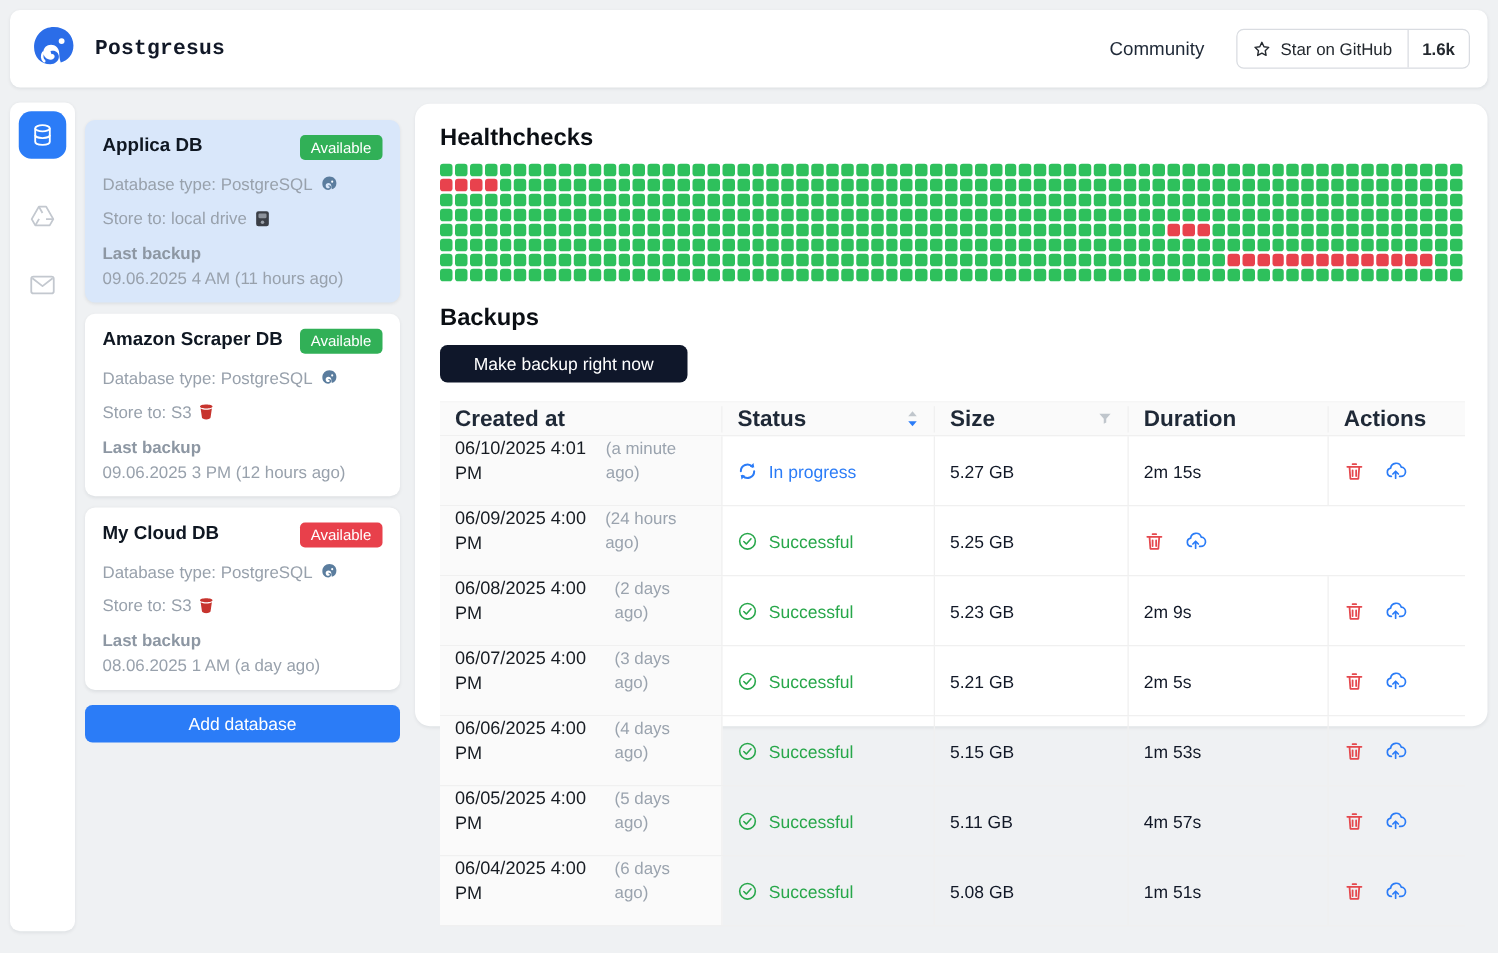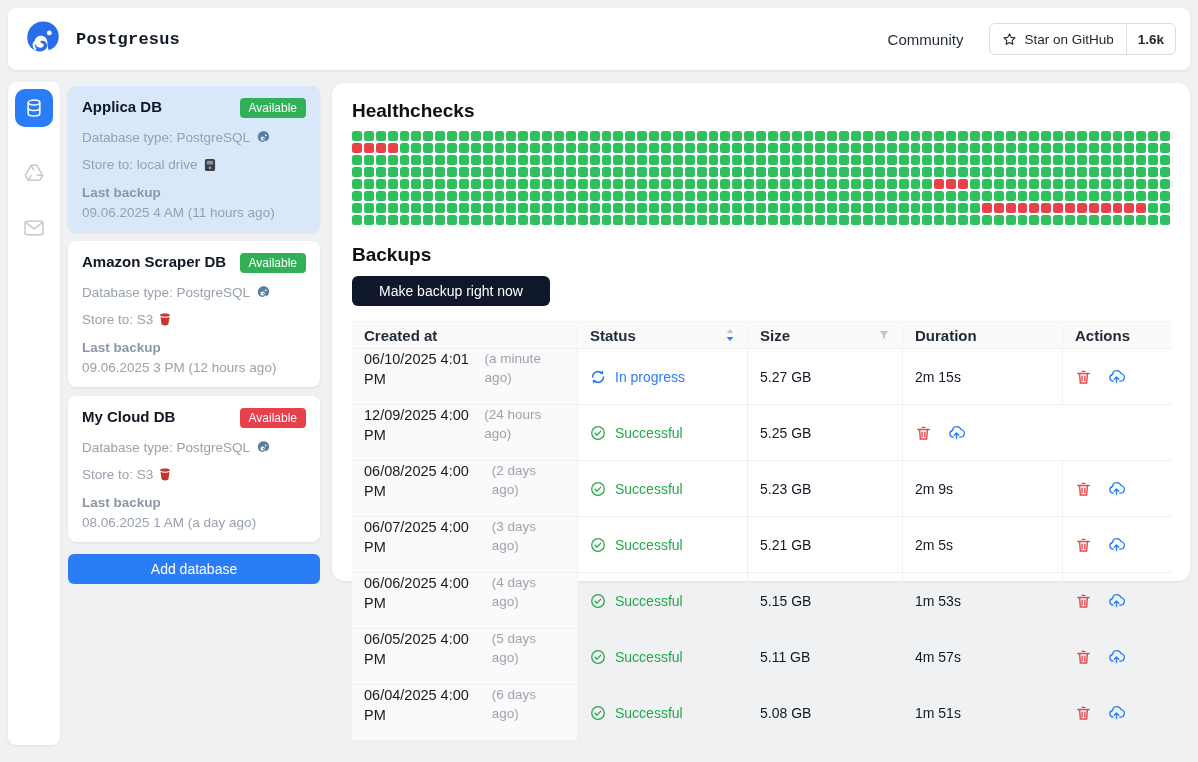--- a/index.html
+++ b/index.html
@@ -21,21 +21,21 @@
 
   
   .rail { position:absolute; left:8px; top:82px; width:52px; height:663px;
     background:#fff; border-radius:8px; box-shadow:0 1px 3px rgba(16,24,40,.07);
     display:flex; flex-direction:column; align-items:center; padding-top:7px; }
   .rail-tile { width:38px; height:38px; border-radius:10px; background:#2b7cf7;
     display:flex; align-items:center; justify-content:center; cursor:pointer; }
   .rail-icon { margin-top:36px; cursor:pointer; color:#c3c8cf; }
 
   
-  .db-col { position:absolute; left:68px; top:86px; width:252px; }
+  .db-col { position:absolute; left:68px; top:96px; width:252px; }
   .db-card { background:#fff; border-radius:8px; padding:12px 14px; margin-bottom:9px;
     box-shadow:0 1px 3px rgba(16,24,40,.08); cursor:pointer; }
   .db-card.selected { background:#d9e7fa; }
   .db-card-head { display:flex; align-items:flex-start; justify-content:space-between; }
   .db-name { font-size:15px; font-weight:800; color:#0f1722; }
   .badge { font-size:12px; color:#fff; padding:2px 9px; border-radius:4px; line-height:16px; }
   .badge.green { background:#31b057; }
   .badge.red { background:#e8404b; }
   .db-meta { margin-top:12px; font-size:13.5px; color:#98a1ac; display:flex; align-items:center; gap:6px; }
   .db-label { margin-top:13px; font-size:13.5px; font-weight:700; color:#8d97a3; }
@@ -53,21 +53,21 @@
   .hc-cell { background:#2ec05c; border-radius:2.5px; }
   .hc-cell.red { background:#e8424d; }
   .backups-title { margin-top:19px; }
   .make-backup-btn { margin-top:10px; height:30px; padding:0 27px; background:#0f172a;
     color:#fff; border:none; border-radius:6px; font-size:14px; font-family:inherit; cursor:pointer; }
 
   
   .table { margin-top:15px; width:820px; font-size:14px; }
   .t-row { display:flex; border-bottom:1px solid #f0f0f0; }
   .t-head { background:#fafafa; height:28px; align-items:center; font-weight:700;
-    font-size:15px; color:#1f2937; border-top:1px solid #f5f5f5; }
+    font-size:18px; color:#1f2937; border-top:1px solid #f5f5f5; }
   .t-cell { padding:0 12px; display:flex; align-items:center; border-right:1px solid #f0f0f0; }
   .t-cell:last-child { border-right:none; }
   .col-created { width:226px; }
   .col-status  { width:170px; justify-content:space-between; }
   .col-size    { width:155px; justify-content:space-between; }
   .col-duration{ width:160px; }
   .col-actions { width:109px; }
   .t-body-row { height:56px; }
   .t-body-row .col-created { background:#fafafa; flex-direction:row;
     align-items:flex-start; justify-content:center; }
@@ -837,21 +837,21 @@
                 <svg width="19" height="17" viewBox="0 0 24 24" fill="none" stroke="#2b7cf7" stroke-width="1.9" stroke-linecap="round" stroke-linejoin="round">
                   <path d="M7.2 18.5a4.7 4.7 0 0 1-.8-9.3A6.1 6.1 0 0 1 18.3 8a4.4 4.4 0 0 1-.8 10.5h-1"></path>
                   <path d="M12 20.5v-7.5M8.9 15.8l3.1-3.1 3.1 3.1"></path>
                 </svg>
               </span>
             </span>
           </div>
         </div>
         <div class="t-row t-body-row">
           <div class="t-cell col-created">
-            <span class="created-date">12/09/2025 4:00 PM</span>
+            <span class="created-date">06/09/2025 4:00 PM</span>
             <span class="created-ago">(24 hours ago)</span>
           </div>
           <div class="t-cell col-status">
             <span class="status-wrap status-success">
               <span style="display:flex;">
                 <svg width="16" height="16" viewBox="0 0 24 24" fill="none" stroke="#27a74a" stroke-width="1.9">
                   <circle cx="12" cy="12" r="9.4"></circle>
                   <path d="M7.6 12.3l3 3 5.6-6.2" stroke-linecap="round" stroke-linejoin="round"></path>
                 </svg>
               </span>

